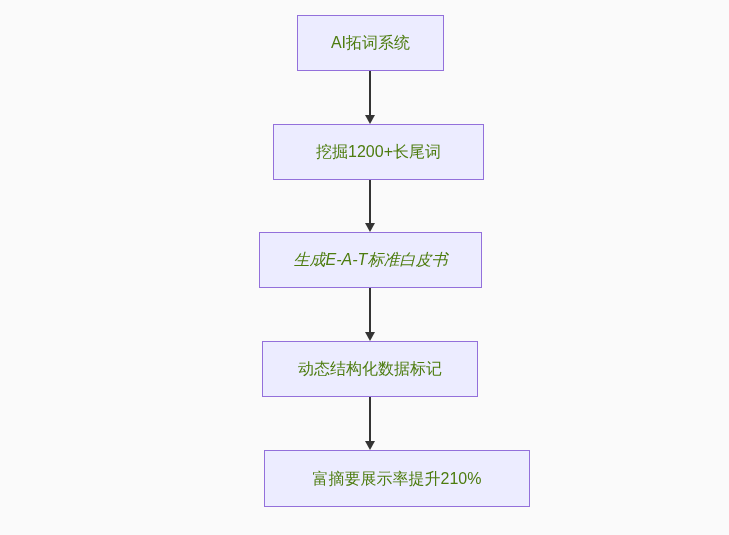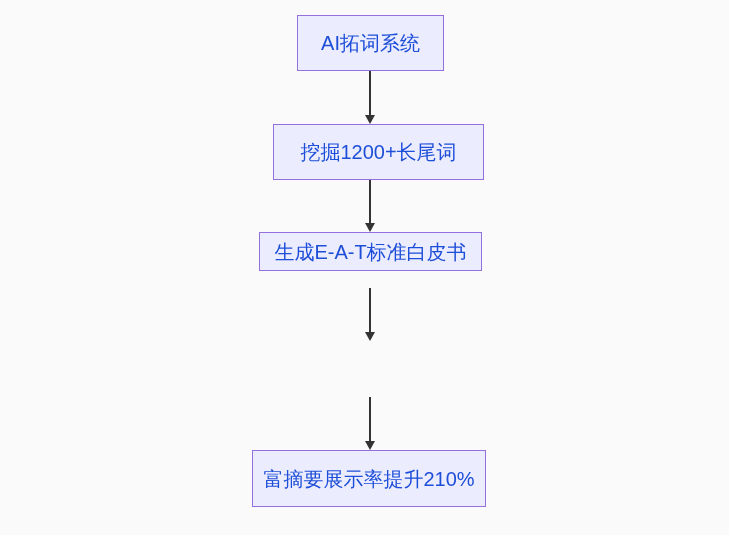--- a/index.html
+++ b/index.html
@@ -15,22 +15,22 @@
   }
   .node {
     position: absolute;
     background: #ececff;
     border: 1.5px solid #9370db;
     display: flex;
     align-items: center;
     justify-content: center;
   }
   .node-label {
-    font-size: 20px;
-    color: #1d4ed8;
+    font-size: 16px;
+    color: #4d7c0f;
     white-space: nowrap;
     text-align: center;
     line-height: 1.2;
   }
   .edge-line {
     position: absolute;
     width: 2px;
     background: #333333;
   }
   .edge-arrowhead {
@@ -54,28 +54,31 @@
   <div class="edge-line" style="left:369px; top:71px; height:44px;"></div>
   <div class="edge-arrowhead" style="left:365px; top:115px;"></div>
 
   <div class="node" style="left:273px; top:124px; width:211px; height:56px;">
     <span class="node-label">挖掘1200+长尾词</span>
   </div>
 
   <div class="edge-line" style="left:369px; top:180px; height:43px;"></div>
   <div class="edge-arrowhead" style="left:365px; top:223px;"></div>
 
-  <div class="node" style="left:259px; top:232px; width:223px; height:39px;">
+  <div class="node" style="left:259px; top:232px; width:223px; height:56px;font-style:italic;">
     <span class="node-label">生成E-A-T标准白皮书</span>
   </div>
 
   <div class="edge-line" style="left:369px; top:288px; height:44px;"></div>
   <div class="edge-arrowhead" style="left:365px; top:332px;"></div>
 
+  <div class="node" style="left:262px; top:341px; width:216px; height:56px;">
+    <span class="node-label">动态结构化数据标记</span>
+  </div>
 
   <div class="edge-line" style="left:369px; top:397px; height:44px;"></div>
   <div class="edge-arrowhead" style="left:365px; top:441px;"></div>
 
-  <div class="node" style="left:252px; top:450px; width:234px; height:57px;">
+  <div class="node" style="left:264px; top:450px; width:266px; height:57px;">
     <span class="node-label">富摘要展示率提升210%</span>
   </div>
 
 </div>
 
 </body></html>

